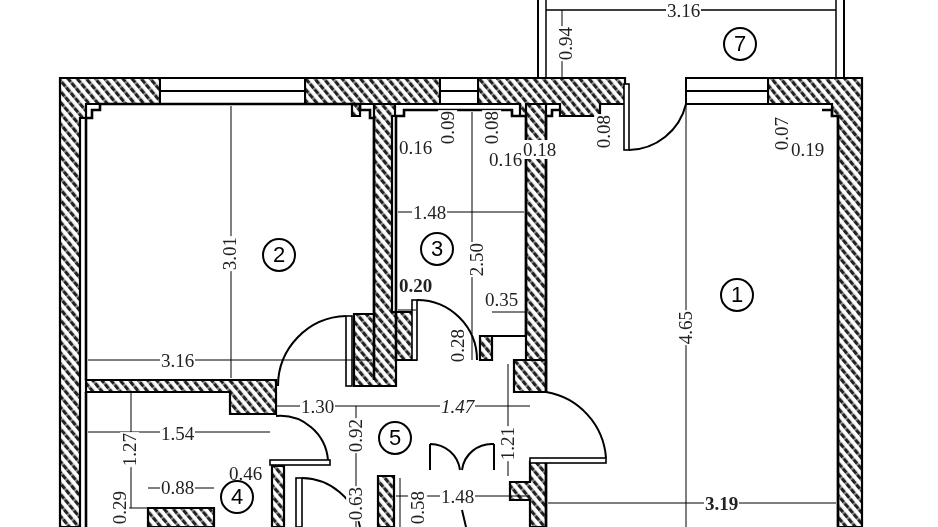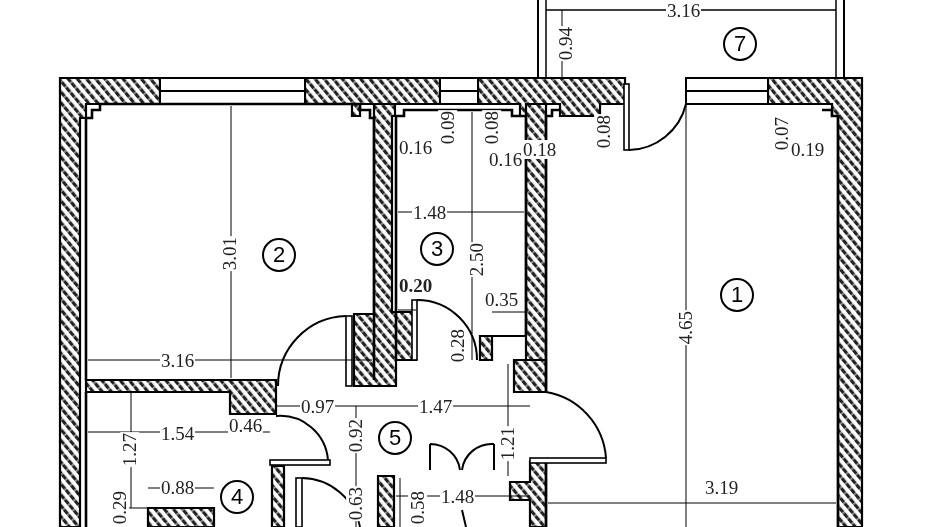--- a/index.html
+++ b/index.html
@@ -155,30 +155,30 @@
 <span class="lbl v" style="left:459px;top:250px;">2.50</span>
 <span class="lbl" style="left:398px;top:276px;font-weight:bold;">0.20</span>
 <span class="lbl" style="left:484px;top:290px;">0.35</span>
 <span class="lbl v" style="left:440px;top:336px;">0.28</span>
 
 <span class="lbl" style="left:522px;top:140px;">0.18</span>
 <span class="lbl v" style="left:586px;top:122px;">0.08</span>
 <span class="lbl v" style="left:764px;top:124px;">0.07</span>
 <span class="lbl" style="left:790px;top:140px;">0.19</span>
 <span class="lbl v" style="left:668px;top:318px;">4.65</span>
-<span class="lbl" style="left:704px;top:478px;">3.19</span>
+<span class="lbl" style="left:704px;top:494px;font-weight:bold;">3.19</span>
 
-<span class="lbl" style="left:300px;top:397px;">0.97</span>
-<span class="lbl" style="left:418px;top:397px;">1.47</span>
+<span class="lbl" style="left:300px;top:397px;">1.30</span>
+<span class="lbl" style="left:440px;top:397px;font-style:italic;">1.47</span>
 <span class="lbl v" style="left:338px;top:426px;">0.92</span>
 <span class="lbl v" style="left:490px;top:434px;">1.21</span>
 <span class="lbl v" style="left:338px;top:494px;">0.63</span>
 
 <span class="lbl" style="left:160px;top:424px;text-align:right;">1.54</span>
-<span class="lbl" style="left:228px;top:416px;">0.46</span>
+<span class="lbl" style="left:228px;top:464px;">0.46</span>
 <span class="lbl v" style="left:112px;top:440px;">1.27</span>
 <span class="lbl" style="left:160px;top:478px;">0.88</span>
 <span class="lbl v" style="left:102px;top:498px;">0.29</span>
 
 <span class="lbl" style="left:440px;top:487px;">1.48</span>
 <span class="lbl v" style="left:400px;top:498px;">0.58</span>
 
 <div class="room" style="left:723px;top:27px;">7</div>
 <div class="room" style="left:262px;top:238px;">2</div>
 <div class="room" style="left:420px;top:232px;">3</div>

